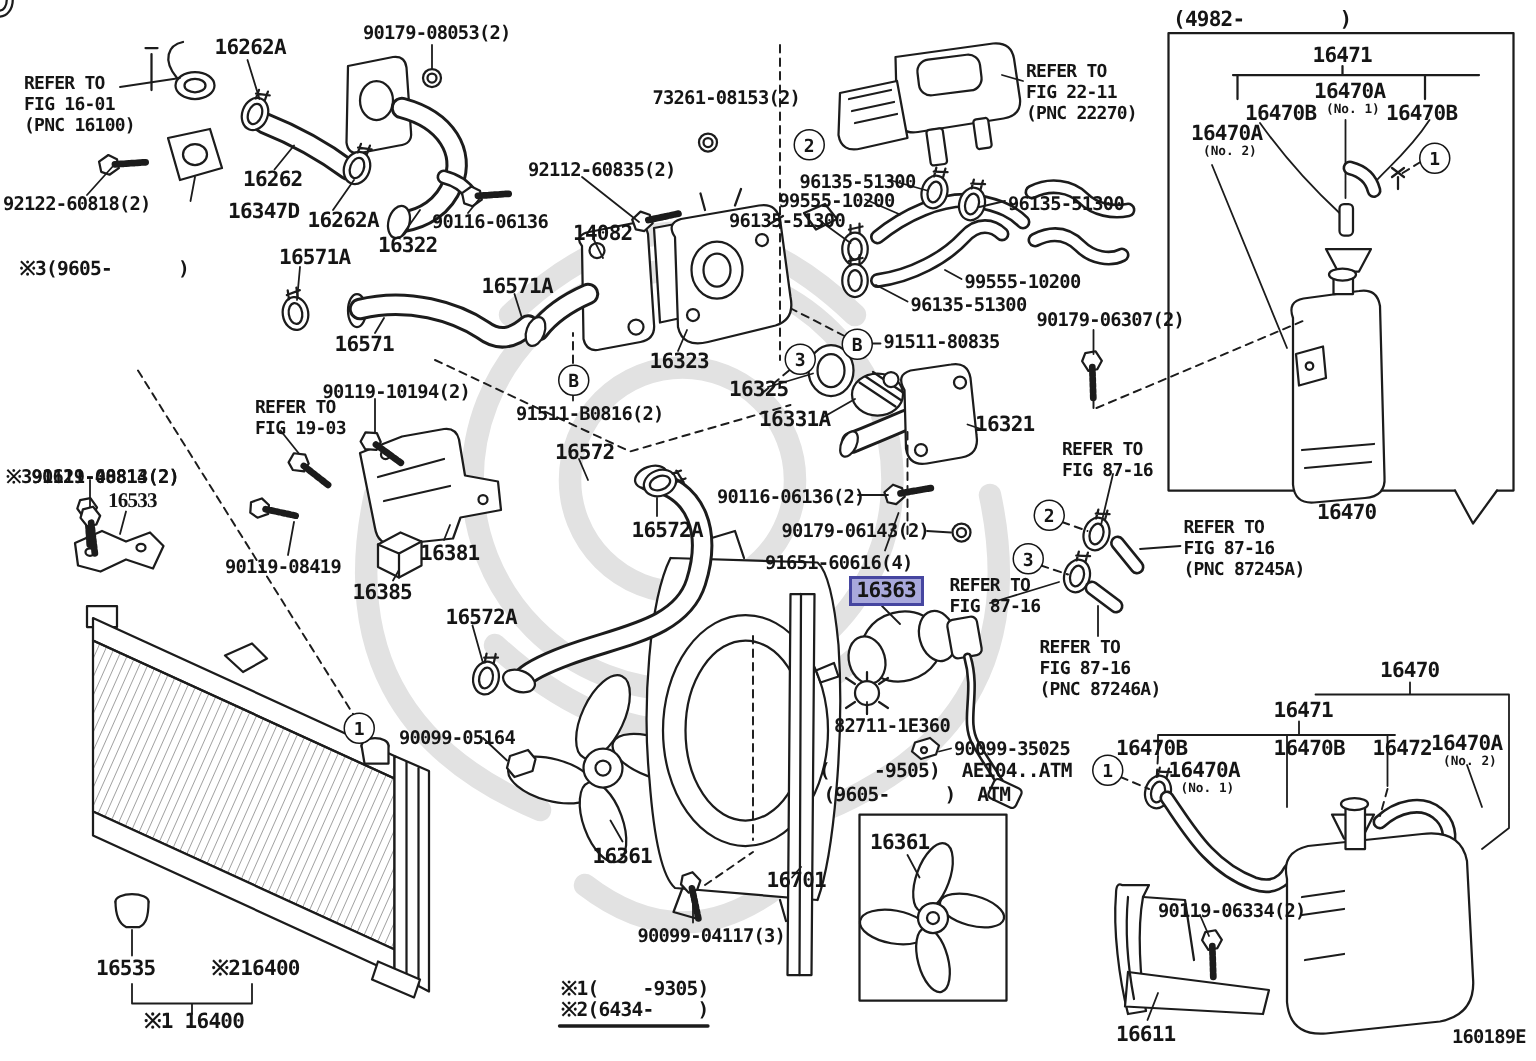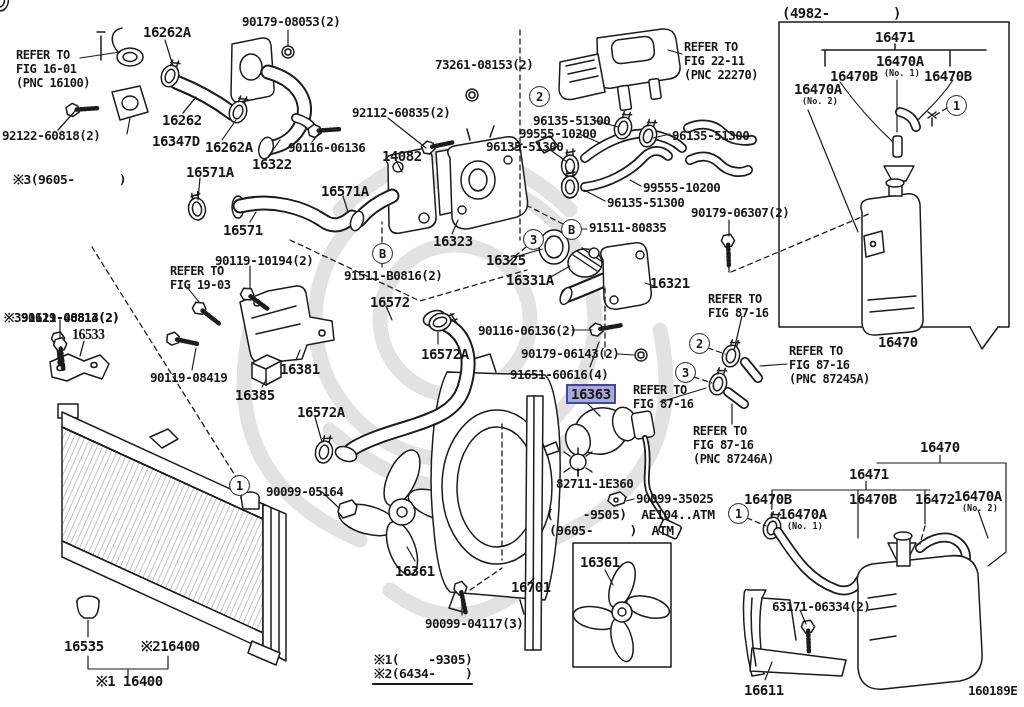--- a/index.html
+++ b/index.html
@@ -386,21 +386,21 @@
     <div class="lbl code" style="left: 636px; top: 492px;">90099-35025</div>
     <div class="lbl spec" style="left: 546px; top: 507px;">(    -9505)  AE104..ATM</div>
     <div class="lbl spec" style="left: 549px; top: 523px;">(9605-     )  ATM</div>
     <div class="lbl spec" style="left: 374px; top: 652px;">※1(    -9305)</div>
     <div class="lbl spec" style="left: 374px; top: 666px;">※2(6434-    )</div>
     <div class="lbl big" style="left: 580px; top: 554px;">16361</div>
     <div class="lbl big" style="left: 64px; top: 638px;">16535</div>
     <div class="lbl big" style="left: 141px; top: 638px;">※216400</div>
     <div class="lbl big" style="left: 96px; top: 673px;">※1 16400</div>
     <div class="lbl big" style="left: 744px; top: 682px;">16611</div>
-    <div class="lbl code" style="left: 772px; top: 600px;">63171-06334(2)</div>
+    <div class="lbl code" style="left: 772px; top: 600px;">90119-06334(2)</div>
     <div class="lbl big" style="left: 782px; top: 5px;">(4982-        )</div>
     <div class="lbl big" style="left: 875px; top: 29px;">16471</div>
     <div class="lbl big" style="left: 876px; top: 53px;">16470A</div>
     <div class="lbl small" style="left: 884px; top: 69px;">(No. 1)</div>
     <div class="lbl big" style="left: 830px; top: 68px;">16470B</div>
     <div class="lbl big" style="left: 924px; top: 68px;">16470B</div>
     <div class="lbl big" style="left: 794px; top: 81px;">16470A</div>
     <div class="lbl small" style="left: 802px; top: 97px;">(No. 2)</div>
     <div class="lbl big" style="left: 878px; top: 334px;">16470</div>
     <div class="lbl note" style="left: 708px; top: 292px;">REFER TO

